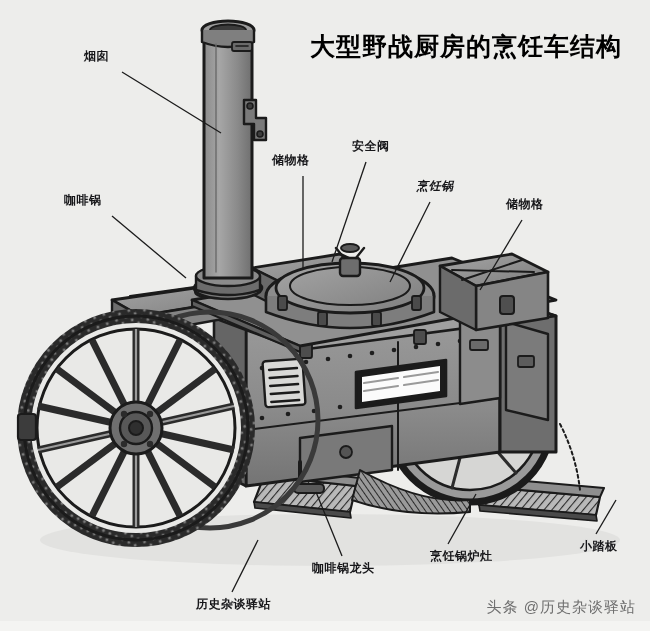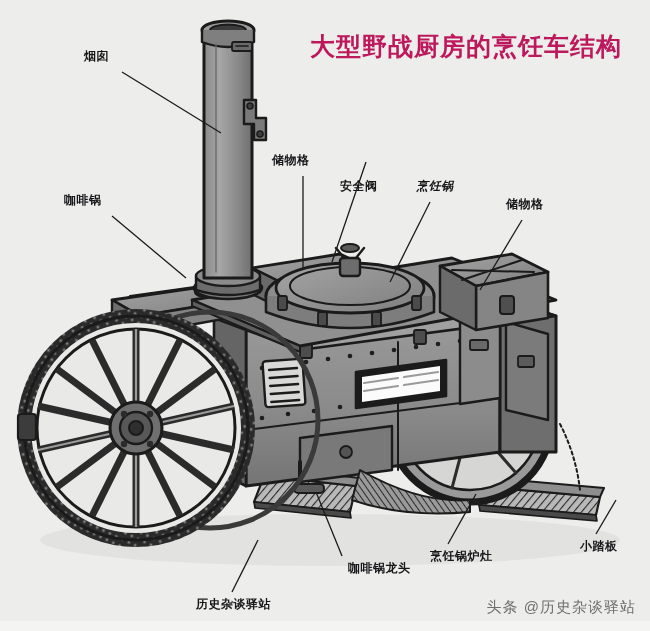--- a/index.html
+++ b/index.html
@@ -12,21 +12,21 @@
   }
   #stage{position:absolute;inset:0;width:650px;height:631px;}
   #stage svg{position:absolute;left:0;top:0;}
 
   .title{
     position:absolute;
     left:310px; top:30px;
     font-size:25px;
     font-weight:bold;
     letter-spacing:1px;
-    color:#be185d;
+    color:#000000;
     white-space:nowrap;
   }
 
   .lbl{
     position:absolute;
     font-size:12px;
     font-weight:bold;
     color:#17171a;
     white-space:nowrap;
     letter-spacing:0.5px;
@@ -346,23 +346,23 @@
       <line x1="430" y1="202" x2="390" y2="282" stroke="#1b1b1b" stroke-width="1.3"></line>
       <line x1="522" y1="220" x2="480" y2="290" stroke="#1b1b1b" stroke-width="1.3"></line>
       <line x1="342" y1="556" x2="316" y2="492" stroke="#1b1b1b" stroke-width="1.3"></line>
       <line x1="232" y1="592" x2="258" y2="540" stroke="#1b1b1b" stroke-width="1.3"></line>
       <line x1="448" y1="544" x2="476" y2="494" stroke="#1b1b1b" stroke-width="1.3"></line>
       <line x1="596" y1="534" x2="616" y2="500" stroke="#1b1b1b" stroke-width="1.3"></line>
     </svg>
     <div class="lbl" style="left: 84px; top: 48px;">烟囱</div>
     <div class="lbl" style="left: 64px; top: 192px;">咖啡锅</div>
     <div class="lbl" style="left: 272px; top: 152px;">储物格</div>
-    <div class="lbl" style="left: 340px; top: 138px; margin-top: 40px;">安全阀</div>
+    <div class="lbl" style="left: 352px; top: 138px;">安全阀</div>
     <div class="lbl" style="left: 416px; top: 178px; font-style: italic;">烹饪锅</div>
     <div class="lbl" style="left: 506px; top: 196px;">储物格</div>
-    <div class="lbl" style="left: 312px; top: 560px; margin-left: 36px;">咖啡锅龙头</div>
+    <div class="lbl" style="left: 312px; top: 560px;">咖啡锅龙头</div>
     <div class="lbl" style="left: 196px; top: 596px;">历史杂谈驿站</div>
     <div class="lbl" style="left: 430px; top: 548px;">烹饪锅炉灶</div>
     <div class="lbl" style="left: 580px; top: 538px;">小踏板</div>
   </div>
 
 <div class="watermark">头条 @历史杂谈驿站</div>
 <div class="bottombar"></div>
 
 </body></html>

